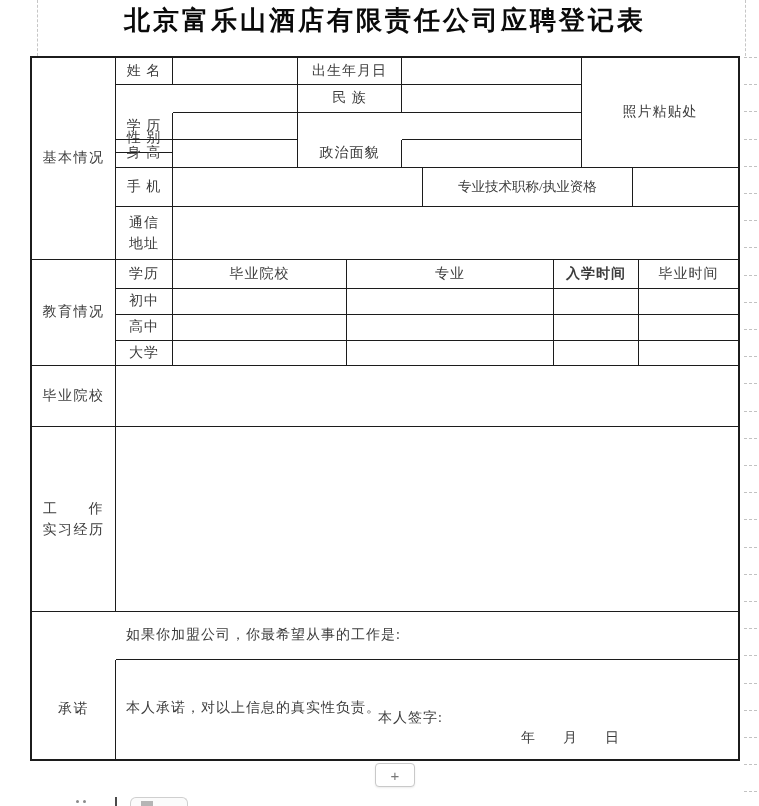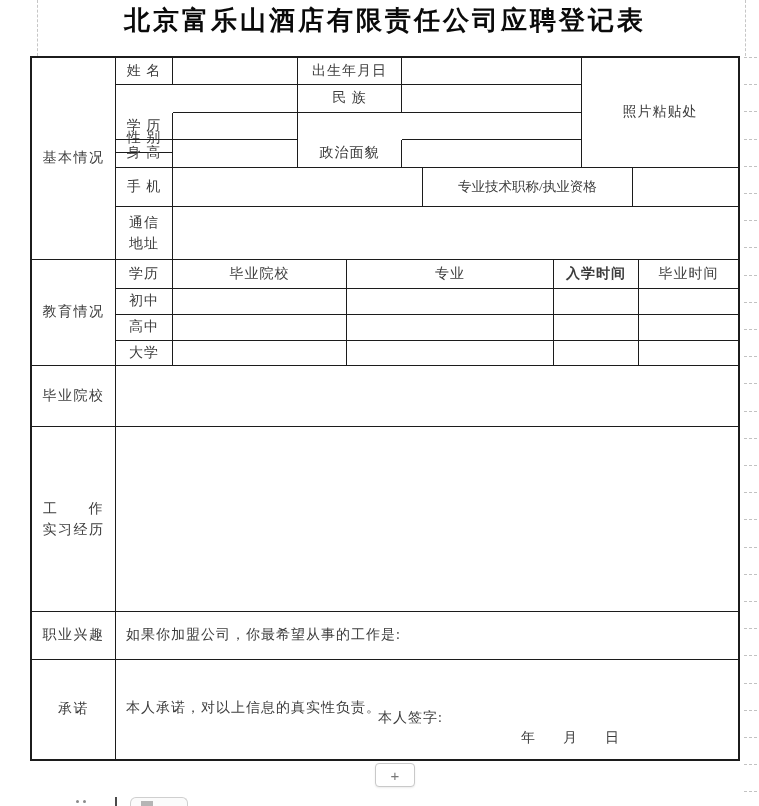--- a/index.html
+++ b/index.html
@@ -72,21 +72,20 @@
 
   <div id="form-table">
 
     <div class="cell sec" style="left:0;top:0;width:84px;height:202px;">基本情况</div>
     <div class="cell sec" style="left:0;top:202px;width:84px;height:106px;">教育情况</div>
     <div class="cell sec" style="left:0;top:308px;width:84px;height:61px;">毕业院校</div>
     <div class="cell sec two-line" style="left:0;top:369px;width:84px;height:185px;">
       <span>工      作</span>
       <span>实习经历</span>
     </div>
-    <div class="cell sec" style="left:0;top:554px;width:84px;height:48px;">职业兴趣</div>
     <div class="cell sec lastrow" style="left:0;top:602px;width:84px;height:99px;">承诺</div>
 
     <div class="cell" style="left:84px;top:0;width:57px;height:27px;">姓 名</div>
     <div class="cell" style="left:141px;top:0;width:125px;height:27px;"></div>
     <div class="cell" style="left:266px;top:0;width:104px;height:27px;">出生年月日</div>
     <div class="cell" style="left:370px;top:0;width:180px;height:27px;"></div>
     <div class="cell lastcol" style="left:550px;top:0;width:156px;height:110px;">照片粘贴处</div>
 
     <div class="cell" style="left:84px;top:27px;width:57px;height:28px;margin-top:40px;">性 别</div>
     <div class="cell" style="left:141px;top:27px;width:125px;height:28px;"></div>

